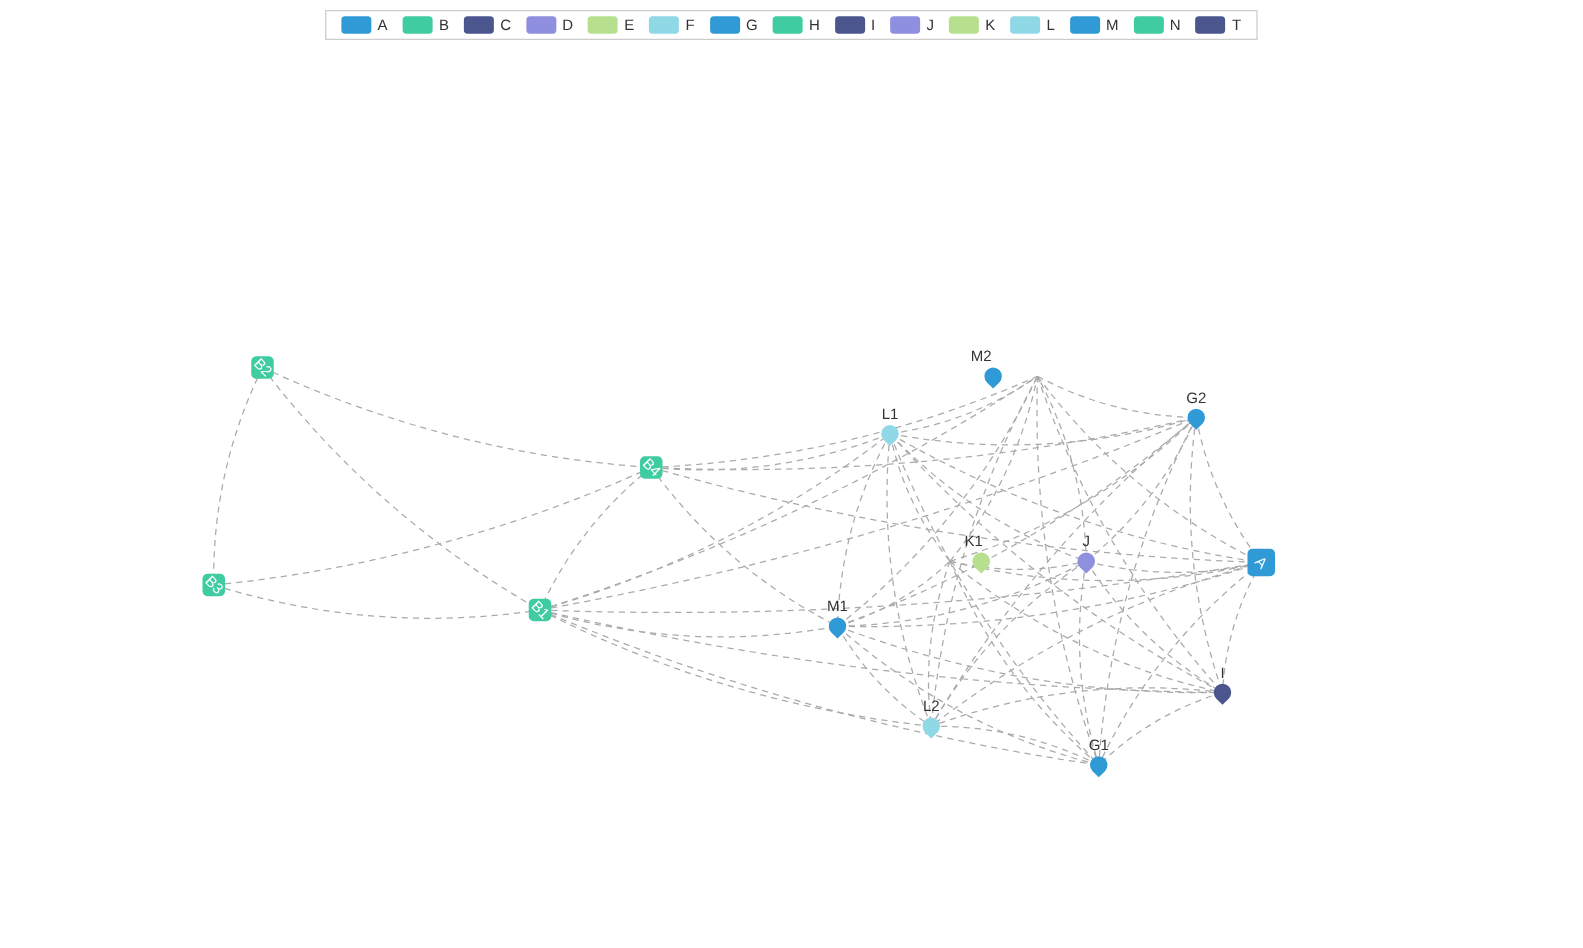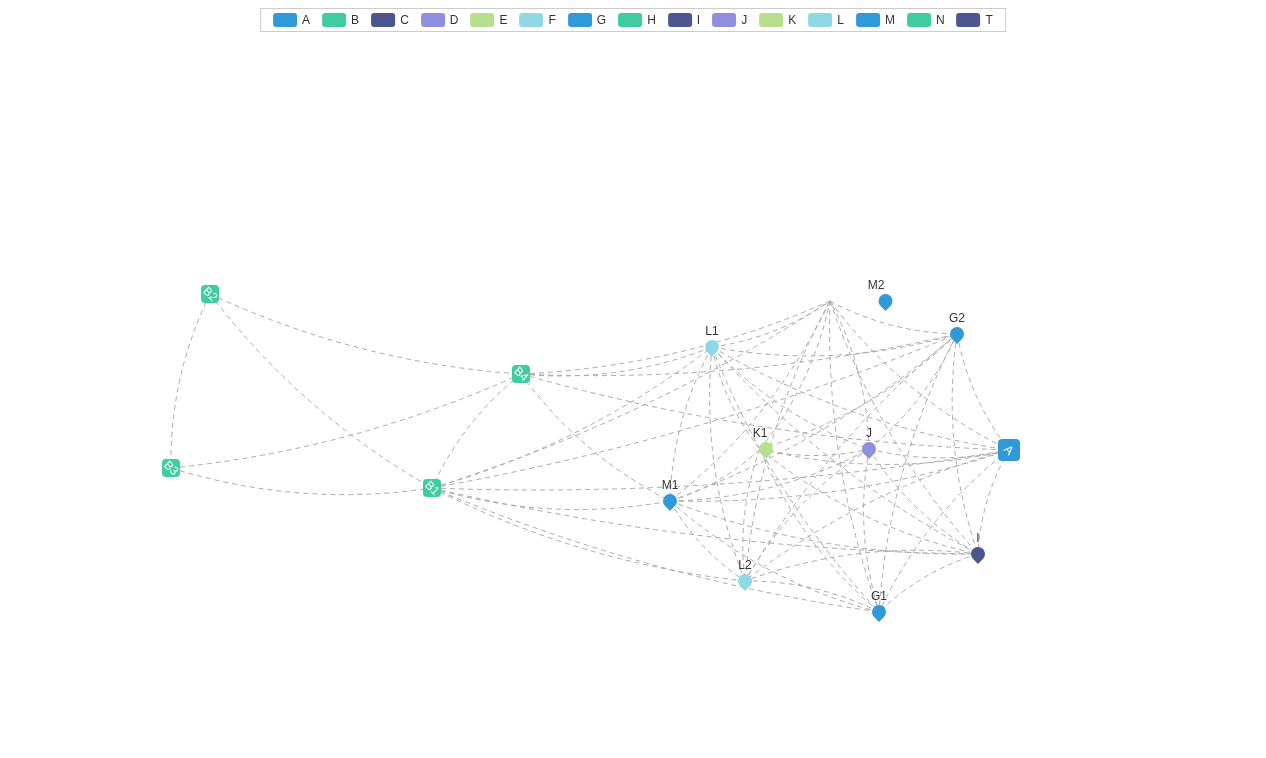--- a/index.html
+++ b/index.html
@@ -187,33 +187,33 @@
       <span class="lbl">G2</span>
     </div>
     <div class="node" style="left: 978px; top: 554px;">
       <div class="shape pin" style="width: 14px; height: 14px; background: rgb(75, 86, 142);"></div>
       <span class="lbl">I</span>
     </div>
     <div class="node" style="left: 869px; top: 449px;">
       <div class="shape pin" style="width: 14px; height: 14px; background: rgb(143, 143, 224);"></div>
       <span class="lbl">J</span>
     </div>
-    <div class="node" style="left: 760px; top: 449px; padding-left: 12px;">
+    <div class="node" style="left: 779px; top: 449px; padding-left: 12px;">
       <div class="shape pin" style="width: 14px; height: 14px; background: rgb(182, 224, 142);"></div>
       <span class="lbl">K1</span>
     </div>
     <div class="node" style="left: 712px; top: 347px; text-align: center;">
       <div class="shape pin" style="width: 14px; height: 14px; background: rgb(143, 216, 230);"></div>
       <span class="lbl">L1</span>
     </div>
     <div class="node" style="left: 745px; top: 581px;">
       <div class="shape pin" style="width: 14px; height: 14px; background: rgb(143, 216, 230);"></div>
       <span class="lbl">L2</span>
     </div>
     <div class="node" style="left: 670px; top: 501px;">
       <div class="shape pin" style="width: 14px; height: 14px; background: rgb(47, 154, 214);"></div>
       <span class="lbl">M1</span>
     </div>
-    <div class="node" style="left: 876px; top: 301px; padding-left: 19px;">
+    <div class="node" style="left: 785px; top: 301px; padding-left: 19px;">
       <div class="shape pin" style="width: 14px; height: 14px; background: rgb(47, 154, 214);"></div>
       <span class="lbl">M2</span>
     </div>
   </div>
 
 </body></html>

